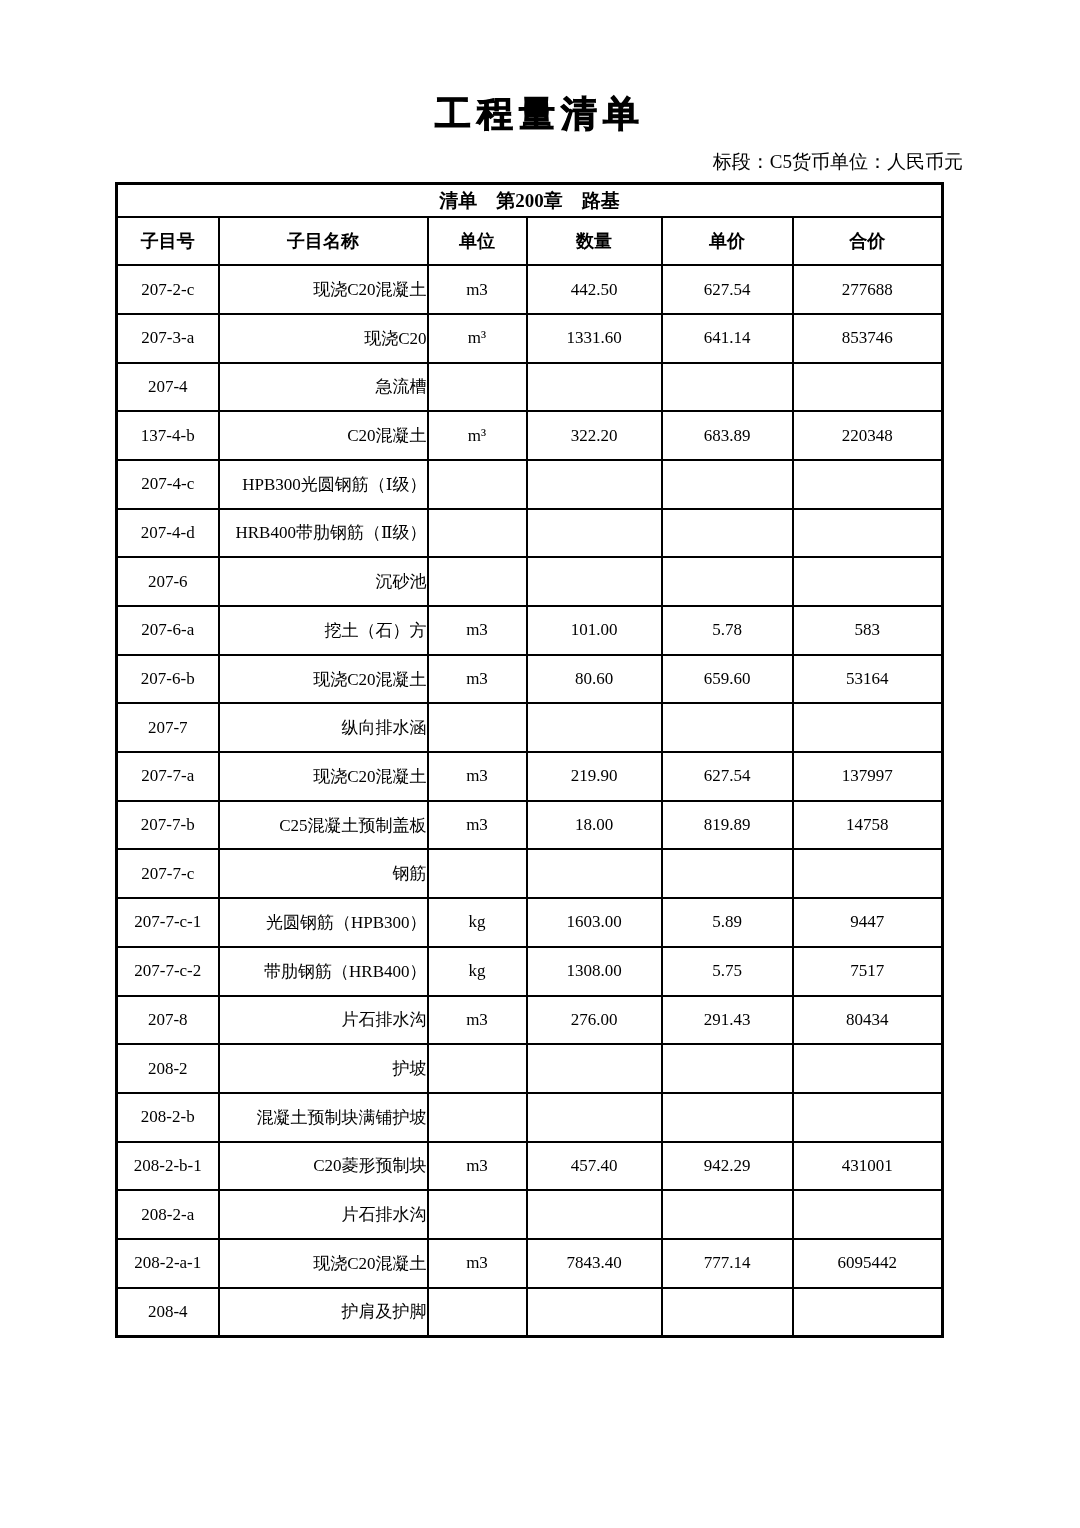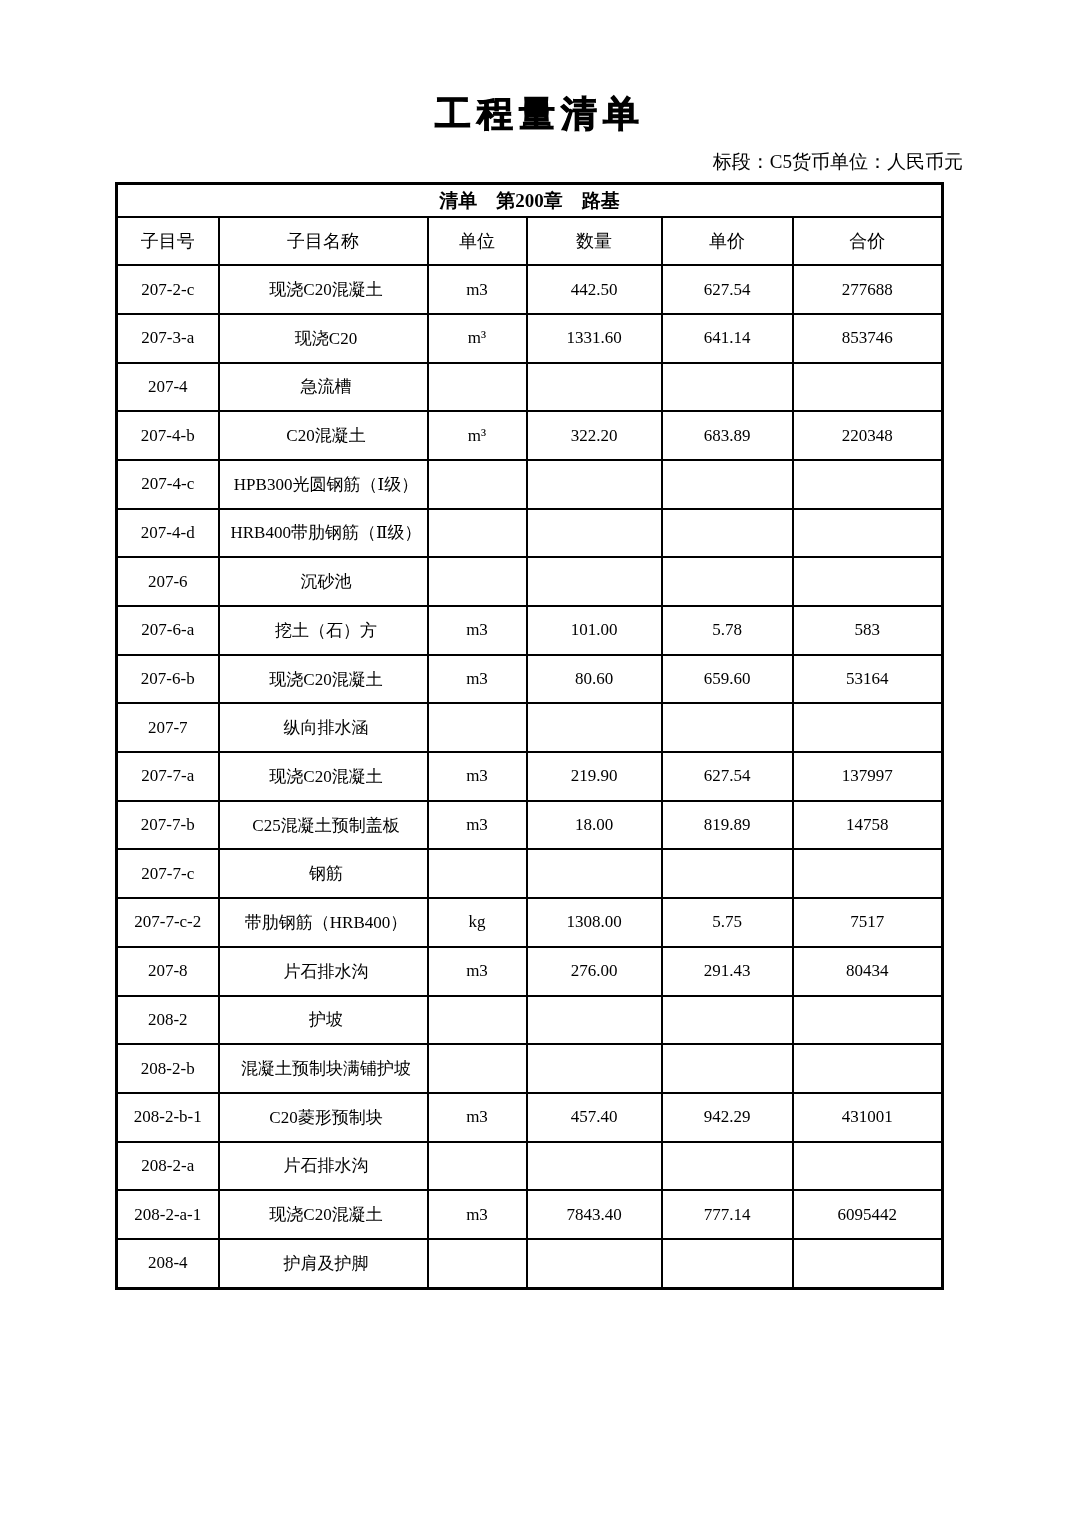--- a/index.html
+++ b/index.html
@@ -55,27 +55,28 @@
   tr.section-row td {
     height: 31px;
     text-align: center;
     font-weight: bold;
     font-size: 19px;
   }
   tr.header-row th {
     height: 46px;
     text-align: center;
     font-size: 18px;
+    font-weight: bold;
   }
   tr.data-row td {
     height: 46.7px;
     text-align: center;
   }
   tr.data-row td.c1 {
-    text-align: center;
+    text-align: right;
     padding-left: 6px;
   }
 </style>
 </head>
 <body>
 
 <div class="page">
 
   <h1 class="doc-title">工程量清单</h1>
 
@@ -125,21 +126,21 @@
         </tr>
         <tr class="data-row">
           <td class="c0">207-4</td>
           <td class="c1">急流槽</td>
           <td class="c2"></td>
           <td class="c3"></td>
           <td class="c4"></td>
           <td class="c5"></td>
         </tr>
         <tr class="data-row">
-          <td class="c0">207-4-b</td>
+          <td class="c0">137-4-b</td>
           <td class="c1">C20混凝土</td>
           <td class="c2">m³</td>
           <td class="c3">322.20</td>
           <td class="c4">683.89</td>
           <td class="c5">220348</td>
         </tr>
         <tr class="data-row">
           <td class="c0">207-4-c</td>
           <td class="c1">HPB300光圆钢筋（Ⅰ级）</td>
           <td class="c2"></td>
@@ -203,20 +204,28 @@
           <td class="c4">819.89</td>
           <td class="c5">14758</td>
         </tr>
         <tr class="data-row">
           <td class="c0">207-7-c</td>
           <td class="c1">钢筋</td>
           <td class="c2"></td>
           <td class="c3"></td>
           <td class="c4"></td>
           <td class="c5"></td>
+        </tr>
+        <tr class="data-row">
+          <td class="c0">207-7-c-1</td>
+          <td class="c1">光圆钢筋（HPB300）</td>
+          <td class="c2">kg</td>
+          <td class="c3">1603.00</td>
+          <td class="c4">5.89</td>
+          <td class="c5">9447</td>
         </tr>
         <tr class="data-row">
           <td class="c0">207-7-c-2</td>
           <td class="c1">带肋钢筋（HRB400）</td>
           <td class="c2">kg</td>
           <td class="c3">1308.00</td>
           <td class="c4">5.75</td>
           <td class="c5">7517</td>
         </tr>
         <tr class="data-row">

